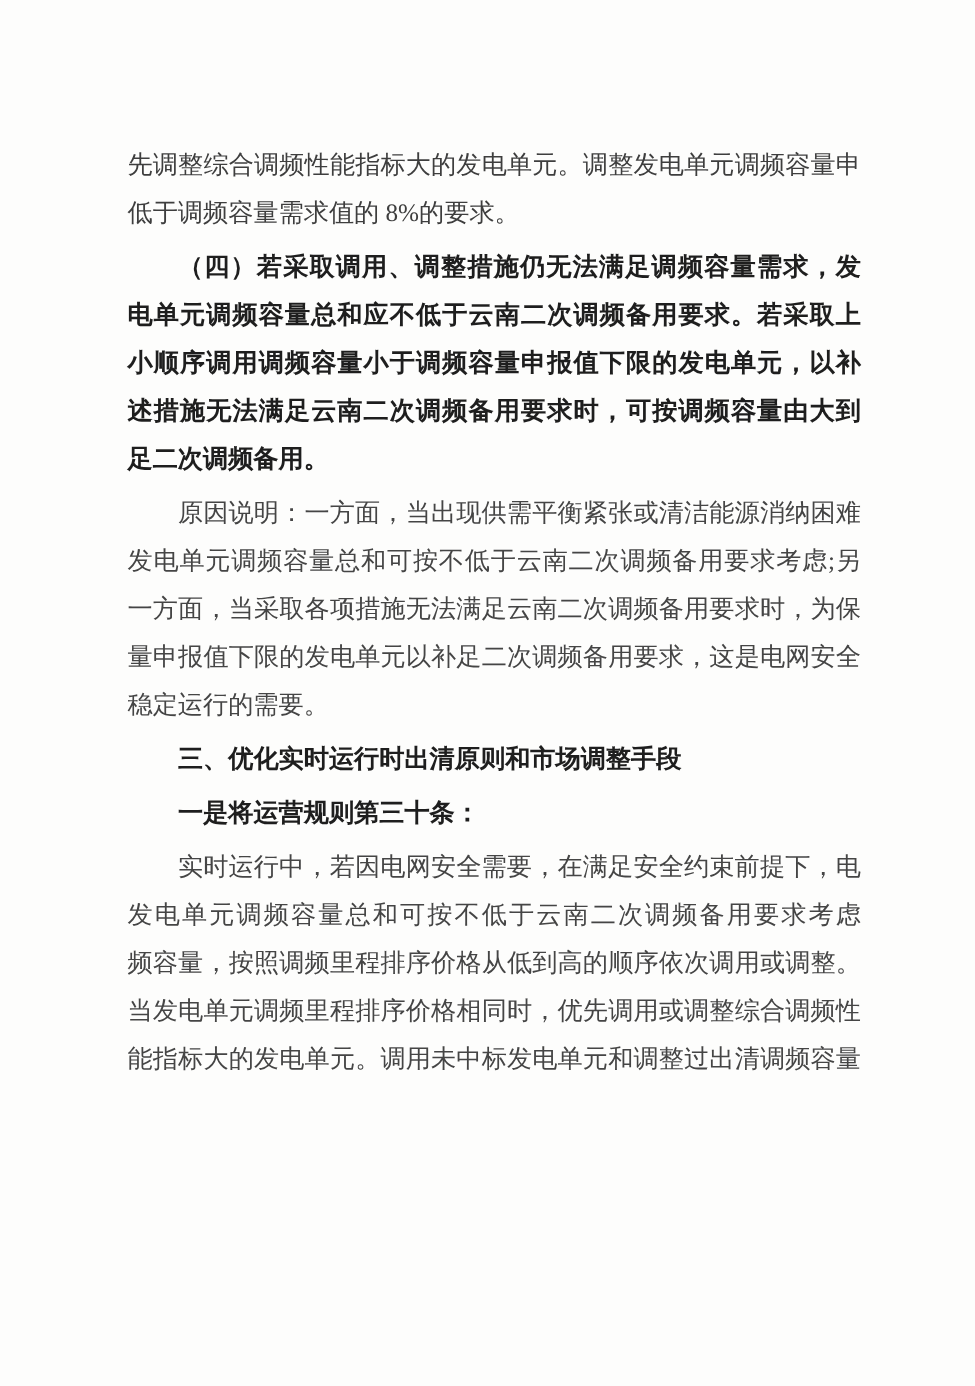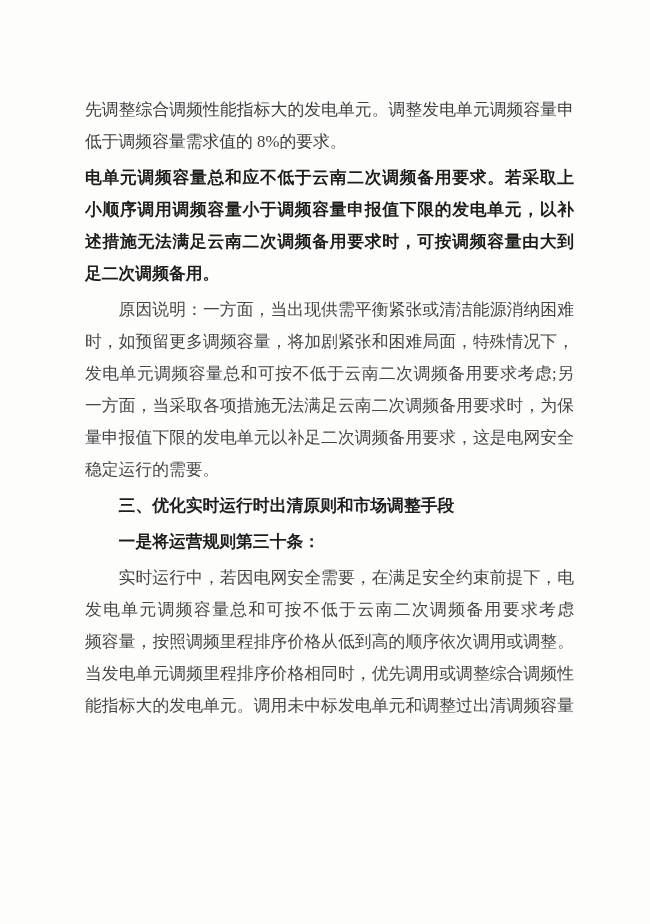--- a/index.html
+++ b/index.html
@@ -58,29 +58,29 @@
 
 <div class="page">
   <div class="content">
 
     <div class="para">
       <div class="line">先调整综合调频性能指标大的发电单元。调整发电单元调频容量申</div>
       <div class="line last">低于调频容量需求值的 8%的要求。</div>
     </div>
 
     <div class="para bold">
+      <div class="line ind">（四）若采取调用、调整措施仍无法满足调频容量需求，发</div>
       <div class="line">电单元调频容量总和应不低于云南二次调频备用要求。若采取上</div>
       <div class="line">小顺序调用调频容量小于调频容量申报值下限的发电单元，以补</div>
       <div class="line">述措施无法满足云南二次调频备用要求时，可按调频容量由大到</div>
       <div class="line last">足二次调频备用。</div>
     </div>
 
     <div class="para kai">
       <div class="line ind">原因说明：一方面，当出现供需平衡紧张或清洁能源消纳困难</div>
-      <div class="line">时，如预留更多调频容量，将加剧紧张和困难局面，特殊情况下，</div>
       <div class="line">发电单元调频容量总和可按不低于云南二次调频备用要求考虑;另</div>
       <div class="line">一方面，当采取各项措施无法满足云南二次调频备用要求时，为保</div>
       <div class="line">量申报值下限的发电单元以补足二次调频备用要求，这是电网安全</div>
       <div class="line last">稳定运行的需要。</div>
     </div>
 
     <div class="para bold">
       <div class="line ind last">三、优化实时运行时出清原则和市场调整手段</div>
     </div>
 

